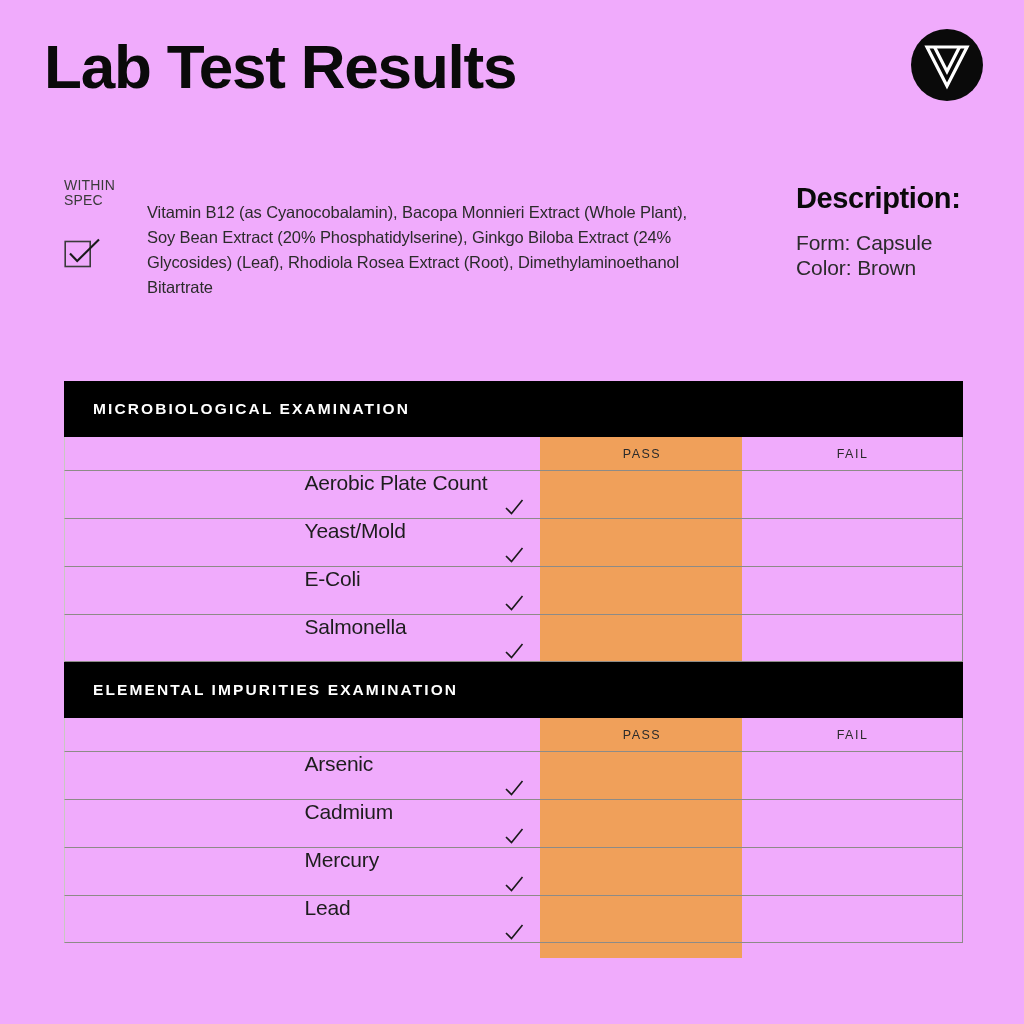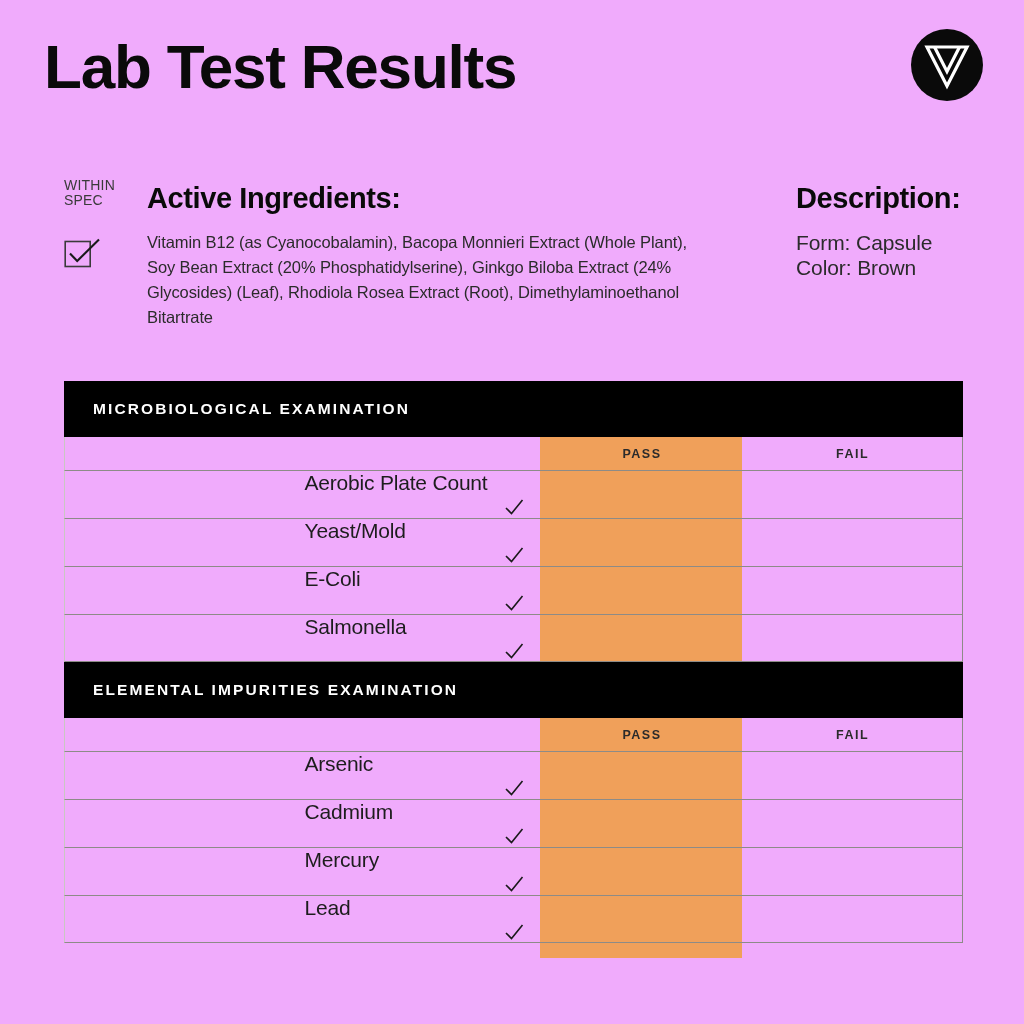--- a/index.html
+++ b/index.html
@@ -141,21 +141,20 @@
     background: transparent;
   }
   .col-head .sp-name { width: 476px; }
   .col-head .sp-pass,
   .col-head .sp-fail {
     width: 202px;
     text-align: center;
     font-size: 12.5px;
     letter-spacing: 1.5px;
     color: #2b2b2b;
-    font-weight: bold;
   }
   .col-head .sp-fail { width: 219px; }
 
   .res-row {
     position: relative;
     z-index: 2;
     height: 48px;
     display: flex;
     align-items: center;
     border-top: 1px solid #8d8b87;
@@ -205,21 +204,20 @@
 SPEC</div>
     <div class="spec-check">
       <svg viewBox="0 0 40 34" width="40" height="34" aria-hidden="true">
         <rect x="1.2" y="7.5" width="25" height="25" fill="none" stroke="#3a3a3a" stroke-width="1.6"></rect>
         <path d="M6 19.5 L13.2 27 L35 5.5" fill="none" stroke="#1a1a1a" stroke-width="2.1" stroke-linecap="butt" stroke-linejoin="miter"></path>
       </svg>
     </div>
   </div>
 
   <div class="ingredients-block">
-    <div class="section-heading">Active Ingredients:</div>
     <div class="ingredients-body">Vitamin B12 (as Cyanocobalamin), Bacopa Monnieri Extract (Whole Plant), Soy Bean Extract (20% Phosphatidylserine), Ginkgo Biloba Extract (24% Glycosides) (Leaf), Rhodiola Rosea Extract (Root), Dimethylaminoethanol Bitartrate</div>
   </div>
 
   <div class="description-block">
     <div class="section-heading">Description:</div>
     <div class="description-lines">
       <div>Form: Capsule</div>
       <div>Color: Brown</div>
     </div>
   </div>

